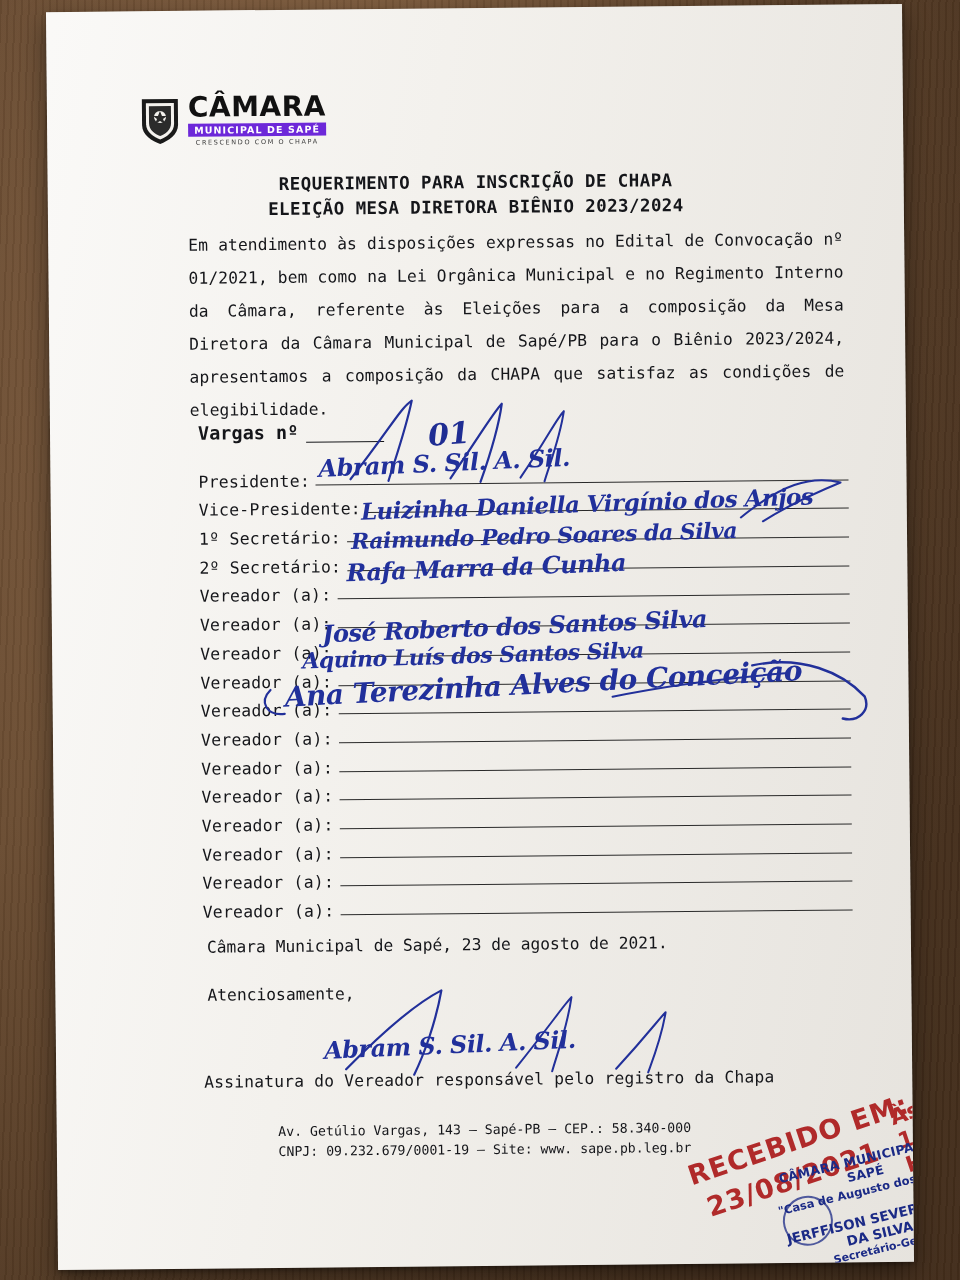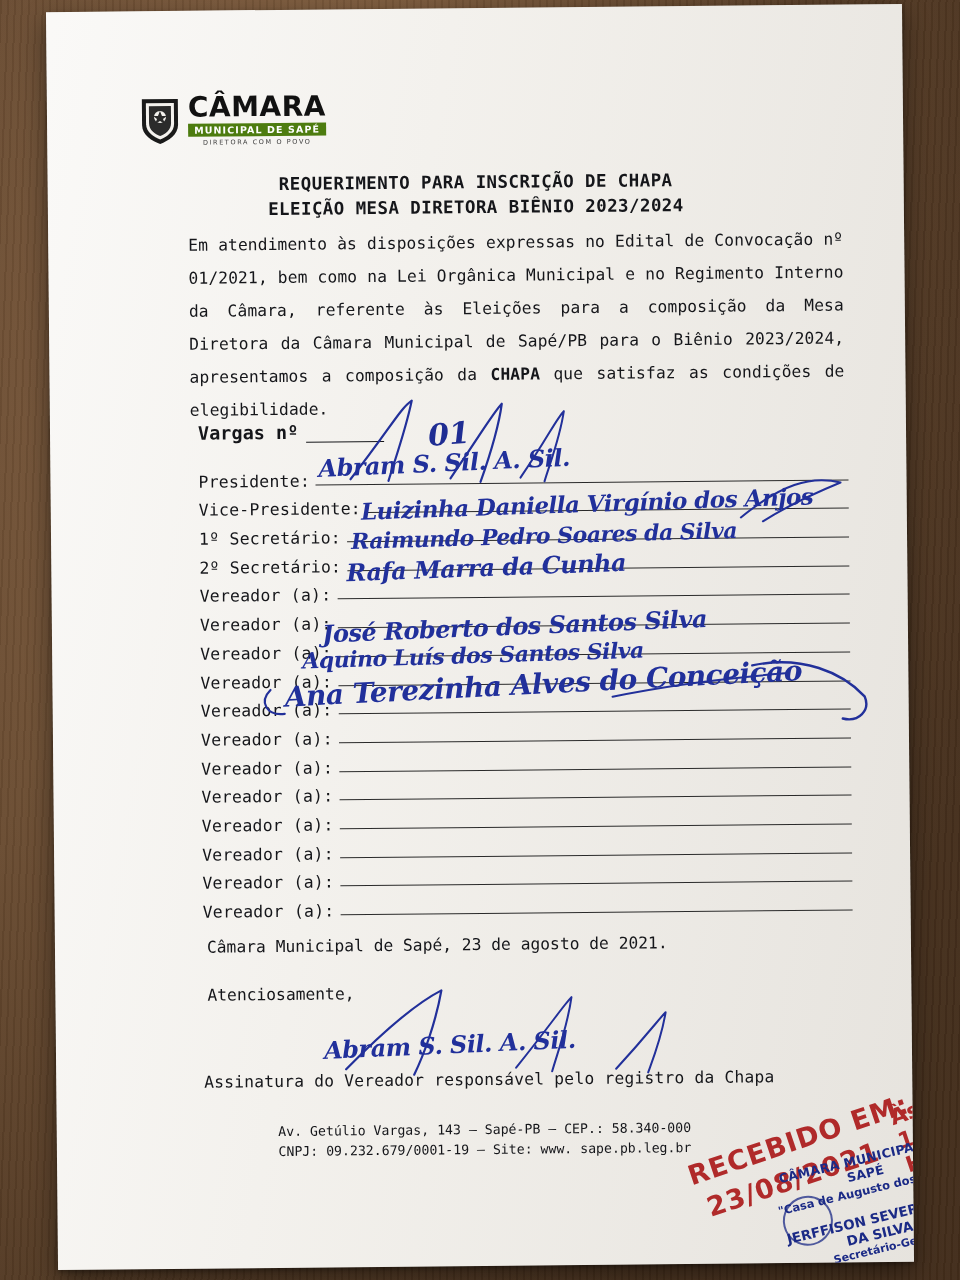--- a/index.html
+++ b/index.html
@@ -86,21 +86,21 @@
     font-size: 28px;
     letter-spacing: 0.5px;
     color: #111;
   }
   .logo-sub {
     font-family: "DejaVu Sans", sans-serif;
     font-weight: bold;
     font-size: 9.5px;
     letter-spacing: 1.1px;
     color: #fff;
-    background: #4d7c0f;
+    background: #6d28d9;
     padding: 2px 4px 2px 4px;
     margin-top: 2px;
     text-align: center;
   }
   .logo-tag {
     font-family: "DejaVu Sans", sans-serif;
     font-size: 6.5px;
     letter-spacing: 1.6px;
     color: #3b3b3b;
     margin-top: 3px;
@@ -127,21 +127,21 @@
     position: absolute;
     left: 140px;
     top: 218px;
     width: 655px;
     font-size: 16.3px;
     line-height: 2.03;
     color: #15161a;
     letter-spacing: 0.1px;
     text-align: justify;
   }
-  .body-text b { font-weight: bold; }
+  .body-text b { font-weight: normal; }
 
   
   .chapa-row {
     position: absolute;
     left: 148px;
     top: 412px;
     font-size: 18.5px;
     font-weight: bold;
     color: #15161a;
     display: flex;
@@ -297,21 +297,21 @@
           <path d="M3 4 H39 V30 C39 40 29 46 21 49 C13 46 3 40 3 30 Z" fill="#1a1a1a"></path>
           <path d="M7 8 H35 V29 C35 37 27 42 21 44.5 C15 42 7 37 7 29 Z" fill="#f4f2ee"></path>
           <path d="M10 11 H32 V28 C32 35 26 39 21 41 C16 39 10 35 10 28 Z" fill="#2b2b2b"></path>
           <circle cx="21" cy="22" r="6" fill="#f4f2ee"></circle>
           <path d="M21 16 L23 21 L28 21 L24 24 L26 29 L21 26 L16 29 L18 24 L14 21 L19 21 Z" fill="#2b2b2b"></path>
         </svg>
       </div>
       <div class="logo-text">
         <span class="logo-main">CÂMARA</span>
         <span class="logo-sub">MUNICIPAL DE SAPÉ</span>
-        <span class="logo-tag">DIRETORA COM O POVO</span>
+        <span class="logo-tag">CRESCENDO COM O CHAPA</span>
       </div>
     </div>
 
     <div class="doc-title">
       <span>REQUERIMENTO PARA INSCRIÇÃO DE CHAPA</span>
       <span class="line2">ELEIÇÃO MESA DIRETORA BIÊNIO 2023/2024</span>
     </div>
 
     <div class="body-text"><span>Em atendimento às disposições expressas no Edital de Convocação nº 01/2021, bem como na Lei Orgânica Municipal e no Regimento Interno da Câmara, referente às Eleições para a composição da Mesa Diretora da Câmara Municipal de Sapé/PB para o Biênio 2023/2024, apresentamos a composição da </span><b>CHAPA</b><span> que satisfaz as condições de elegibilidade.</span></div>
 

